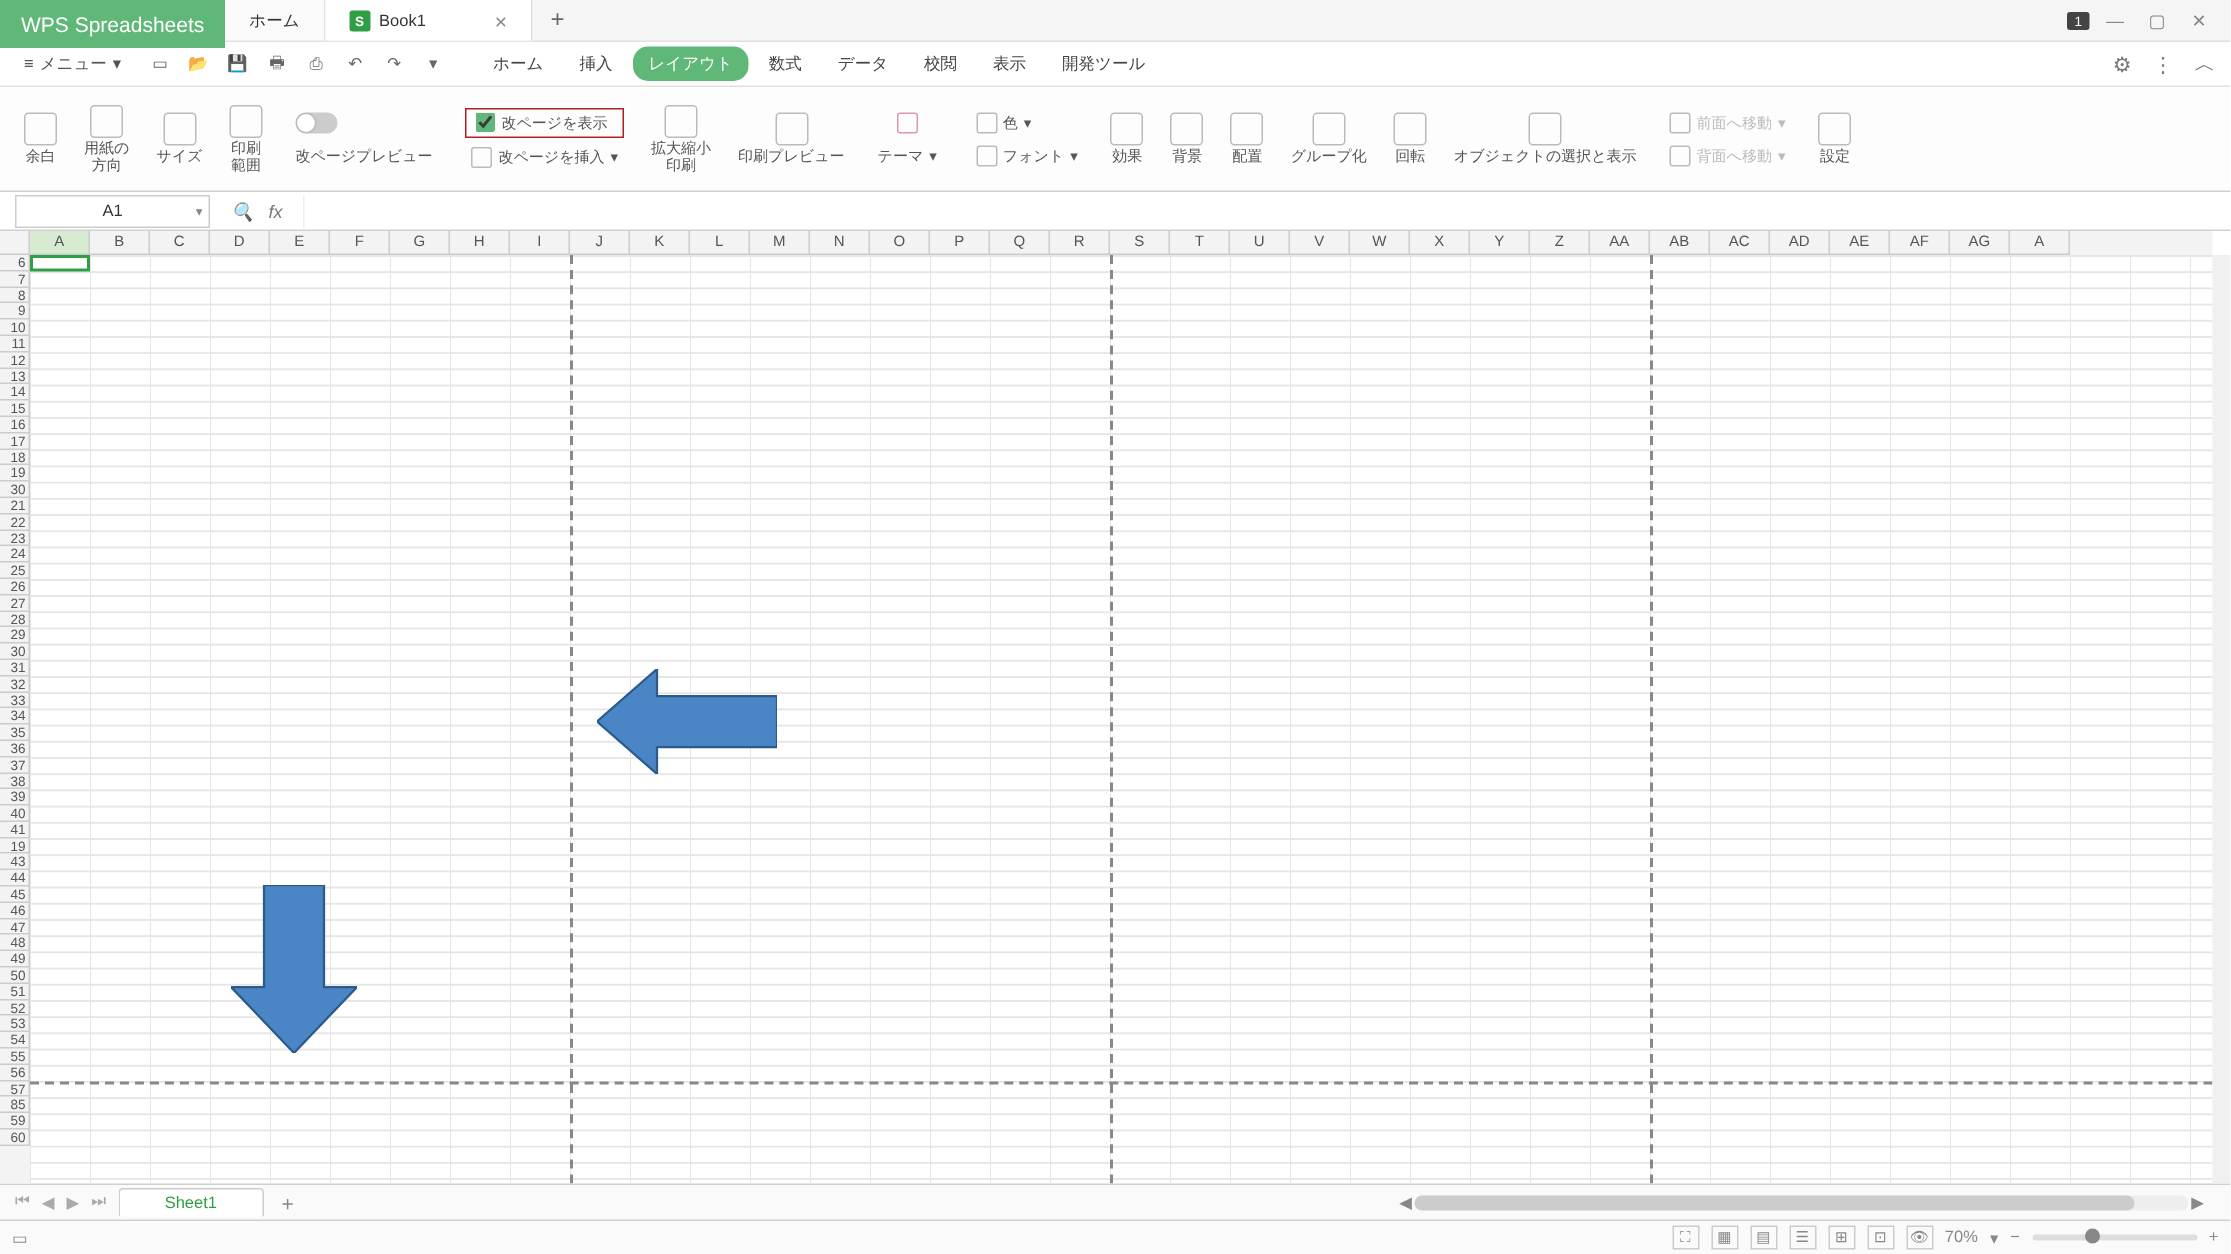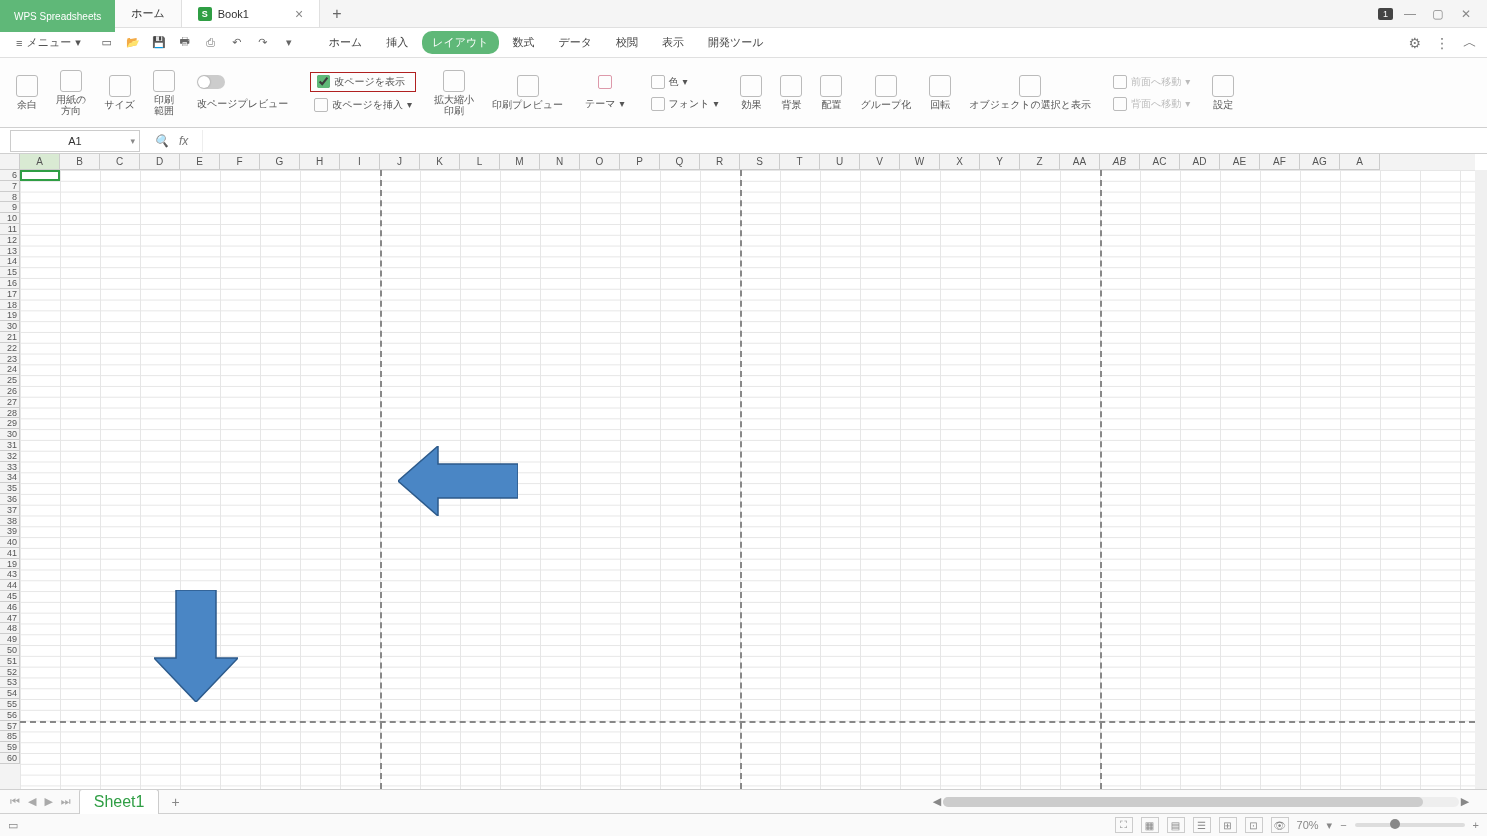--- a/index.html
+++ b/index.html
@@ -1,20 +1,20 @@
 <!DOCTYPE html>
 <html><head>
 <meta charset="utf-8">
 <style>
 * { box-sizing: border-box; margin: 0; padding: 0; font-family: "Meiryo", "MS PGothic", sans-serif; }
 body { background: #fff; font-size: 11px; color: #333; overflow: hidden; width: 1487px; height: 836px; }
 
 
 .titlebar { height: 28px; background: #f5f5f5; display: flex; align-items: stretch; border-bottom: 1px solid #e0e0e0; }
-.app-tab { background: #5fb878; color: #fff; padding: 16px 14px; display: flex; align-items: center; font-size: 10px; }
+.app-tab { background: #5fb878; color: #fff; padding: 16px 14px; display: flex; align-items: center; font-size: 14px; }
 .doc-tab-strip { display: flex; align-items: stretch; flex: 1; }
 .doc-tab { display: flex; align-items: center; padding: 0 16px; border-right: 1px solid #e0e0e0; background: #fafafa; gap: 6px; cursor: pointer; }
 .doc-tab.active { background: #fff; }
 .doc-tab .sicon { width: 14px; height: 14px; background: #2f9e44; border-radius: 2px; display: inline-flex; align-items: center; justify-content: center; color:#fff; font-size:9px; font-weight:bold; }
 .doc-tab .close { color: #888; font-size: 14px; margin-left: 40px; }
 .tab-add { display: flex; align-items: center; padding: 0 12px; color: #666; font-size: 16px; cursor: pointer; }
 .win-controls { display: flex; align-items: center; gap: 6px; padding: 0 10px; }
 .win-controls .badge { background: #444; color: #fff; font-size: 9px; padding: 1px 5px; border-radius: 2px; }
 .win-controls .wc { width: 22px; height: 18px; display: flex; align-items: center; justify-content: center; color: #888; cursor: pointer; font-size: 12px; }
 
@@ -72,21 +72,21 @@
 .vscroll { position: absolute; right: 0; top: 16px; bottom: 0; width: 12px; background: #f0f0f0; }
 
 
 .shape-left-arrow { position: absolute; }
 .shape-down-arrow { position: absolute; }
 
 
 .sheettabs { height: 24px; display: flex; align-items: center; border-bottom: 1px solid #d0d0d0; background: #fafafa; padding: 0 8px; gap: 6px; }
 .sheettabs .nav { display: flex; gap: 4px; color: #aaa; }
 .sheettabs .nav span { cursor: pointer; padding: 0 2px; }
-.sheet-tab { padding: 3px 14px; border: 1px solid #ccc; border-bottom: none; background: #fff; color: #2f9e44; font-size: 16px; border-radius: 3px 3px 0 0; cursor: pointer; }
+.sheet-tab { padding: 3px 30px; border: 1px solid #ccc; border-bottom: none; background: #fff; color: #2f9e44; font-size: 11px; border-radius: 3px 3px 0 0; cursor: pointer; }
 .sheet-add { color: #888; font-size: 14px; cursor: pointer; padding: 0 6px; }
 .hscroll-track { flex: 1; margin: 0 8px; display:flex; align-items:center; }
 .hscroll-track .arrow { width:12px; text-align:center; color:#888; cursor:pointer; }
 .hscroll-track .track { flex:1; height:10px; background:#eee; border-radius:5px; position:relative; }
 .hscroll-track .thumb { position:absolute; left:0; top:0; height:10px; width:480px; background:#ccc; border-radius:5px; }
 
 
 .statusbar { height: 22px; display: flex; align-items: center; padding: 0 8px; gap: 10px; background: #fafafa; }
 .statusbar .left { color: #888; }
 .statusbar .right { margin-left: auto; display: flex; align-items: center; gap: 8px; color: #888; }
@@ -294,21 +294,21 @@
       <div class="ch" style="width: 40px;">R</div>
       <div class="ch" style="width: 40px;">S</div>
       <div class="ch" style="width: 40px;">T</div>
       <div class="ch" style="width: 40px;">U</div>
       <div class="ch" style="width: 40px;">V</div>
       <div class="ch" style="width: 40px;">W</div>
       <div class="ch" style="width: 40px;">X</div>
       <div class="ch" style="width: 40px;">Y</div>
       <div class="ch" style="width: 40px;">Z</div>
       <div class="ch" style="width: 40px;">AA</div>
-      <div class="ch" style="width: 40px; font-style: italic;">AB</div>
+      <div class="ch" style="width: 40px;">AB</div>
       <div class="ch" style="width: 40px;">AC</div>
       <div class="ch" style="width: 40px;">AD</div>
       <div class="ch" style="width: 40px;">AE</div>
       <div class="ch" style="width: 40px;">AF</div>
       <div class="ch" style="width: 40px;">AG</div>
       <div class="ch" style="width: 40px;">A</div>
     </div>
   <div class="rowheads" id="rowheads">
       <div class="rh">6</div>
       <div class="rh">7</div>

